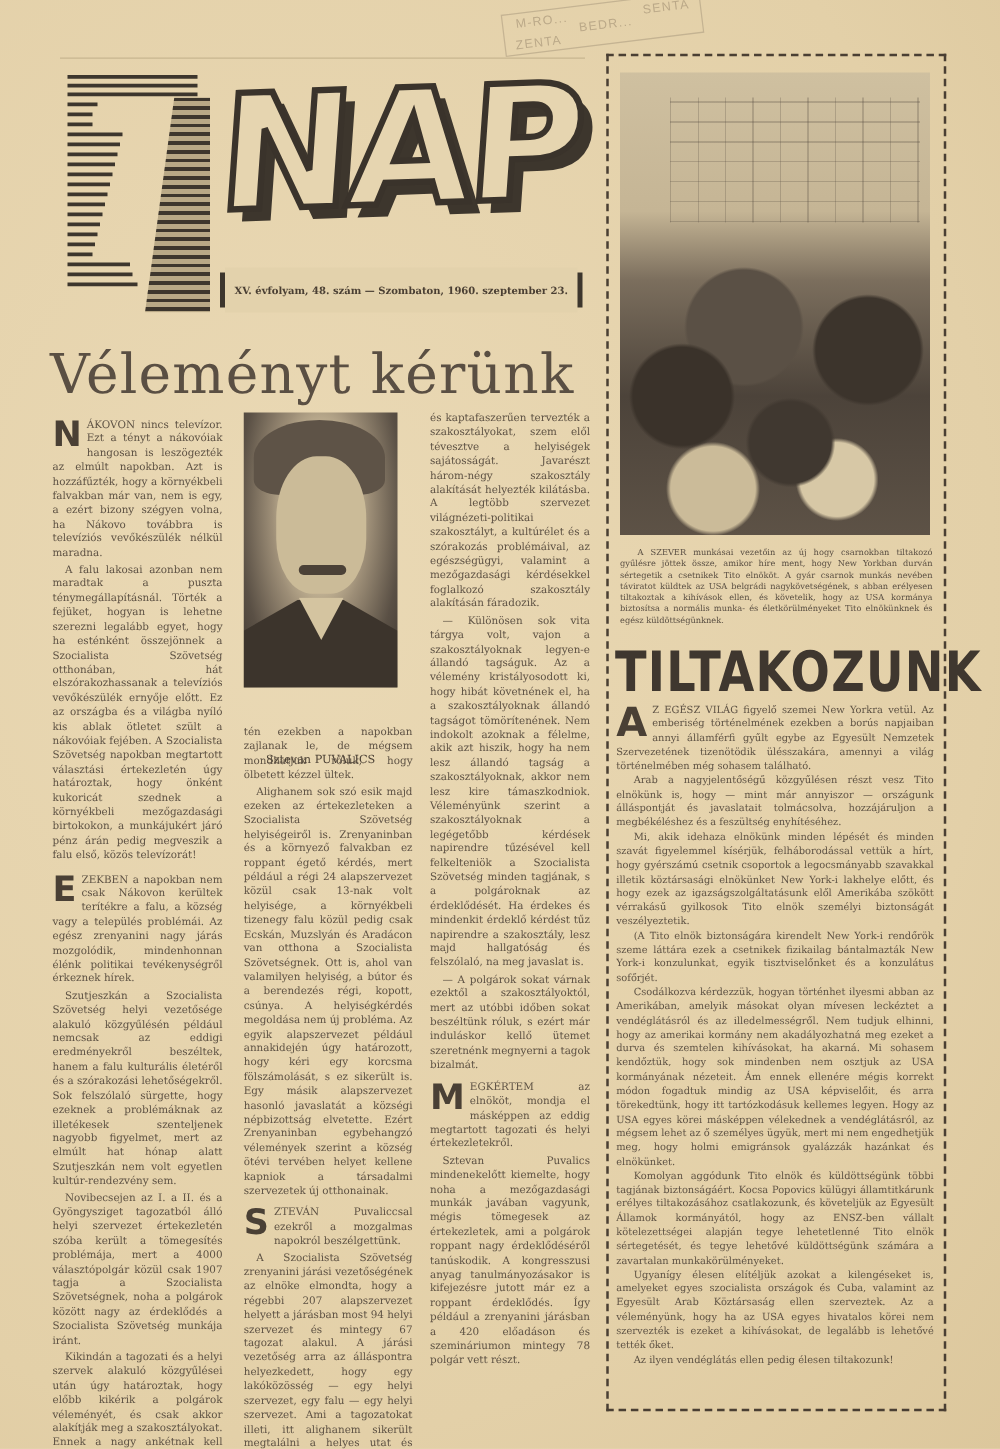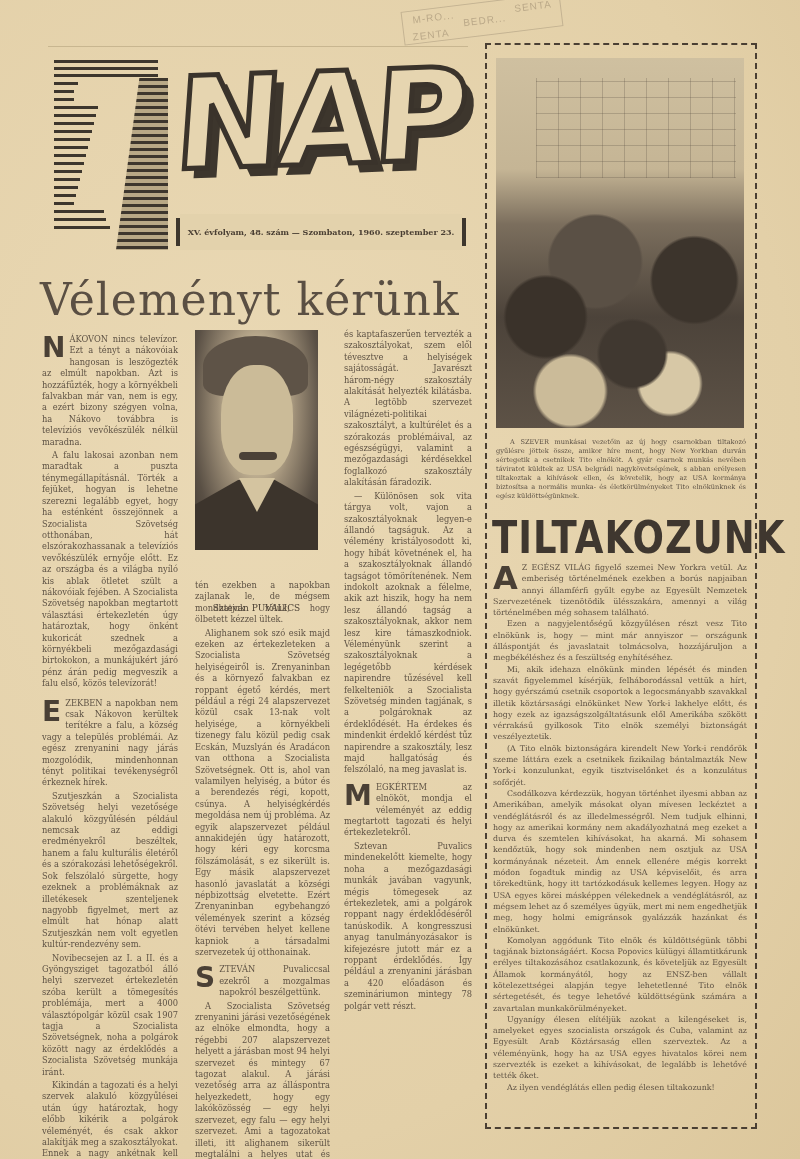--- a/index.html
+++ b/index.html
@@ -117,21 +117,21 @@
     <div class="dateline">
       <span>XV. évfolyam, 48. szám — Szombaton, 1960. szeptember 23.</span>
     </div>
   </div>
 
   <div class="headline">Véleményt kérünk</div>
 
   <div class="col c1">
     <p class="noind"><span class="drop">N</span><span>ÁKOVON nincs televízor. Ezt a tényt a nákovóiak hangosan is leszögezték az elmúlt napokban. Azt is hozzáfűzték, hogy a környékbeli falvakban már van, nem is egy, a ezért bizony szégyen volna, ha Nákovo továbbra is televíziós vevőkészülék nélkül maradna.</span></p>
     <p>A falu lakosai azonban nem maradtak a puszta ténymegállapításnál. Törték a fejüket, hogyan is lehetne szerezni legalább egyet, hogy ha esténként összejönnek a Szocialista Szövetség otthonában, hát elszórakozhassanak a televíziós vevőkészülék ernyője előtt. Ez az országba és a világba nyíló kis ablak ötletet szült a nákovóiak fejében. A Szocialista Szövetség napokban megtartott választási értekezletén úgy határoztak, hogy önként kukoricát szednek a környékbeli mezőgazdasági birtokokon, a munkájukért járó pénz árán pedig megveszik a falu első, közös televízorát!</p>
-    <p class="noind" style="margin-top:8px"><span class="drop">E</span><span>ZEKBEN a napokban nem csak Nákovon kerültek terítékre a falu, a község vagy a település problémái. Az egész zrenyanini nagy járás mozgolódik, mindenhonnan tényt politikai tevékenységről érkeznek hírek.</span></p>
+    <p class="noind" style="margin-top:8px"><span class="drop">E</span><span>ZEKBEN a napokban nem csak Nákovon kerültek terítékre a falu, a község vagy a település problémái. Az egész zrenyanini nagy járás mozgolódik, mindenhonnan élénk politikai tevékenységről érkeznek hírek.</span></p>
     <p>Szutjeszkán a Szocialista Szövetség helyi vezetősége alakuló közgyűlésén például nemcsak az eddigi eredményekről beszéltek, hanem a falu kulturális életéről és a szórakozási lehetőségekről. Sok felszólaló sürgette, hogy ezeknek a problémáknak az illetékesek szenteljenek nagyobb figyelmet, mert az elmúlt hat hónap alatt Szutjeszkán nem volt egyetlen kultúr-rendezvény sem.</p>
     <p>Novibecsejen az I. a II. és a Gyöngysziget tagozatból álló helyi szervezet értekezletén szóba került a tömegesítés problémája, mert a 4000 választópolgár közül csak 1907 tagja a Szocialista Szövetségnek, noha a polgárok között nagy az érdeklődés a Szocialista Szövetség munkája iránt.</p>
     <p>Kikindán a tagozati és a helyi szervek alakuló közgyűlései után úgy határoztak, hogy előbb kikérik a polgárok véleményét, és csak akkor alakítják meg a szakosztályokat. Ennek a nagy ankétnak kell majd megmutatnia, hogy mely problémák is érdeklik leginkább a kikindai polgárokat, milyen kérdések tisztázásához várhat tagjaitól segítséget, ötleteket és javaslatokat a Szocialista Szövetség.</p>
 
   </div>
 
   <div class="portrait">
     <div class="hair"></div>
       <div class="face"></div>
       <div class="mous"></div>
@@ -144,34 +144,35 @@
     <p class="noind">tén ezekben a napokban zajlanak le, de mégsem mondhatjuk róluk, hogy ölbetett kézzel ültek.</p>
     <p>Alighanem sok szó esik majd ezeken az értekezleteken a Szocialista Szövetség helyiségeiről is. Zrenyaninban és a környező falvakban ez roppant égető kérdés, mert például a régi 24 alapszervezet közül csak 13-nak volt helyisége, a környékbeli tizenegy falu közül pedig csak Ecskán, Muzslyán és Aradácon van otthona a Szocialista Szövetségnek. Ott is, ahol van valamilyen helyiség, a bútor és a berendezés régi, kopott, csúnya. A helyiségkérdés megoldása nem új probléma. Az egyik alapszervezet például annakidején úgy határozott, hogy kéri egy korcsma fölszámolását, s ez sikerült is. Egy másik alapszervezet hasonló javaslatát a községi népbizottság elvetette. Ezért Zrenyaninban egybehangzó vélemények szerint a község ötévi tervében helyet kellene kapniok a társadalmi szervezetek új otthonainak.</p>
     <p class="noind" style="margin-top:6px"><span class="drop">S</span><span>ZTEVÁN Puvaliccsal ezekről a mozgalmas napokról beszélgettünk.</span></p>
     <p>A Szocialista Szövetség zrenyanini járási vezetőségének az elnöke elmondta, hogy a régebbi 207 alapszervezet helyett a járásban most 94 helyi szervezet és mintegy 67 tagozat alakul. A járási vezetőség arra az álláspontra helyezkedett, hogy egy lakóközösség — egy helyi szervezet, egy falu — egy helyi szervezet. Ami a tagozatokat illeti, itt alighanem sikerült megtalálni a helyes utat és megfelelő számot. Mert eleinte volt olyan község, ahol több mint hatvan tagozat alakítását tervezték...</p>
 
   </div>
 
   <div class="col c3">
     <p class="noind">és kaptafaszerűen tervezték a szakosztályokat, szem elől tévesztve a helyiségek sajátosságát. Javarészt három-négy szakosztály alakítását helyezték kilátásba. A legtöbb szervezet világnézeti-politikai szakosztályt, a kultúrélet és a szórakozás problémáival, az egészségügyi, valamint a mezőgazdasági kérdésekkel foglalkozó szakosztály alakításán fáradozik.</p>
     <p>— Különösen sok vita tárgya volt, vajon a szakosztályoknak legyen-e állandó tagságuk. Az a vélemény kristályosodott ki, hogy hibát követnének el, ha a szakosztályoknak állandó tagságot tömörítenének. Nem indokolt azoknak a félelme, akik azt hiszik, hogy ha nem lesz állandó tagság a szakosztályoknak, akkor nem lesz kire támaszkodniok. Véleményünk szerint a szakosztályoknak a legégetőbb kérdések napirendre tűzésével kell felkelteniök a Szocialista Szövetség minden tagjának, s a polgároknak az érdeklődését. Ha érdekes és mindenkit érdeklő kérdést tűz napirendre a szakosztály, lesz majd hallgatóság és felszólaló, na meg javaslat is.</p>
-    <p class="noind" style="margin-top:6px"><span class="drop">M</span><span>EGKÉRTEM az elnököt, mondja el véleményét az eddig megtartott tagozati és helyi értekezletekről.</span></p>
+    <p>— A polgárok sokat várnak ezektől a szakosztályoktól, mert az utóbbi időben sokat beszéltünk róluk, s ezért már induláskor kellő ütemet szeretnénk megnyerni a tagok bizalmát.</p>
+    <p class="noind" style="margin-top:6px"><span class="drop">M</span><span>EGKÉRTEM az elnököt, mondja el másképpen az eddig megtartott tagozati és helyi értekezletekről.</span></p>
     <p>Sztevan Puvalics mindenekelőtt kiemelte, hogy noha a mezőgazdasági munkák javában vagyunk, mégis tömegesek az értekezletek, ami a polgárok roppant nagy érdeklődéséről tanúskodik. A kongresszusi anyag tanulmányozásakor is kifejezésre jutott már ez a roppant érdeklődés. Így például a zrenyanini járásban a 420 előadáson és szemináriumon mintegy 78 polgár vett részt.</p>
 
   </div>
 
   <div class="rbox"></div>
   <div class="photo">
       <div class="grid"></div>
     </div>
   <div class="pcap">A SZEVER munkásai vezetőin az új hogy csarnokban tiltakozó gyűlésre jöttek össze, amikor híre ment, hogy New Yorkban durván sértegetik a csetnikek Tito elnököt. A gyár csarnok munkás nevében táviratot küldtek az USA belgrádi nagykövetségének, s abban erélyesen tiltakoztak a kihívások ellen, és követelik, hogy az USA kormánya biztosítsa a normális munka- és életkörülményeket Tito elnökünknek és egész küldöttségünknek.</div>
   <div class="head2">TILTAKOZUNK</div>
   <div class="c4">
     <p class="noind"><span class="drop">A</span><span>Z EGÉSZ VILÁG figyelő szemei New Yorkra vetül. Az emberiség történelmének ezekben a borús napjaiban annyi államférfi gyűlt egybe az Egyesült Nemzetek Szervezetének tizenötödik ülésszakára, amennyi a világ történelmében még sohasem található.</span></p>
-    <p>Ezen a nagyjelentőségű közgyűlésen részt vesz Tito elnökünk is, hogy — mint már annyiszor — országunk álláspontját és javaslatait tolmácsolva, hozzájáruljon a megbékéléshez és a feszültség enyhítéséhez.</p>
+    <p>Arab a nagyjelentőségű közgyűlésen részt vesz Tito elnökünk is, hogy — mint már annyiszor — országunk álláspontját és javaslatait tolmácsolva, hozzájáruljon a megbékéléshez és a feszültség enyhítéséhez.</p>
     <p>Mi, akik idehaza elnökünk minden lépését és minden szavát figyelemmel kísérjük, felháborodással vettük a hírt, hogy gyérszámú csetnik csoportok a legocsmányabb szavakkal illetik köztársasági elnökünket New York-i lakhelye előtt, és hogy ezek az igazságszolgáltatásunk elől Amerikába szökött vérrakásű gyilkosok Tito elnök személyi biztonságát veszélyeztetik.</p>
     <p>(A Tito elnök biztonságára kirendelt New York-i rendőrök szeme láttára ezek a csetnikek fizikailag bántalmazták New York-i konzulunkat, egyik tisztviselőnket és a konzulátus sofőrjét.</p>
     <p>Csodálkozva kérdezzük, hogyan történhet ilyesmi abban az Amerikában, amelyik másokat olyan mívesen leckéztet a vendéglátásról és az illedelmességről. Nem tudjuk elhinni, hogy az amerikai kormány nem akadályozhatná meg ezeket a durva és szemtelen kihívásokat, ha akarná. Mi sohasem kendőztük, hogy sok mindenben nem osztjuk az USA kormányának nézeteit. Ám ennek ellenére mégis korrekt módon fogadtuk mindig az USA képviselőit, és arra törekedtünk, hogy itt tartózkodásuk kellemes legyen. Hogy az USA egyes körei másképpen vélekednek a vendéglátásról, az mégsem lehet az ő személyes ügyük, mert mi nem engedhetjük meg, hogy holmi emigránsok gyalázzák hazánkat és elnökünket.</p>
     <p>Komolyan aggódunk Tito elnök és küldöttségünk többi tagjának biztonságáért. Kocsa Popovics külügyi államtitkárunk erélyes tiltakozásához csatlakozunk, és követeljük az Egyesült Államok kormányától, hogy az ENSZ-ben vállalt kötelezettségei alapján tegye lehetetlenné Tito elnök sértegetését, és tegye lehetővé küldöttségünk számára a zavartalan munkakörülményeket.</p>
     <p>Ugyanígy élesen elítéljük azokat a kilengéseket is, amelyeket egyes szocialista országok és Cuba, valamint az Egyesült Arab Köztársaság ellen szerveztek. Az a véleményünk, hogy ha az USA egyes hivatalos körei nem szervezték is ezeket a kihívásokat, de legalább is lehetővé tették őket.</p>
     <p>Az ilyen vendéglátás ellen pedig élesen tiltakozunk!</p>
   </div>
 </div>
 
 </body></html>

